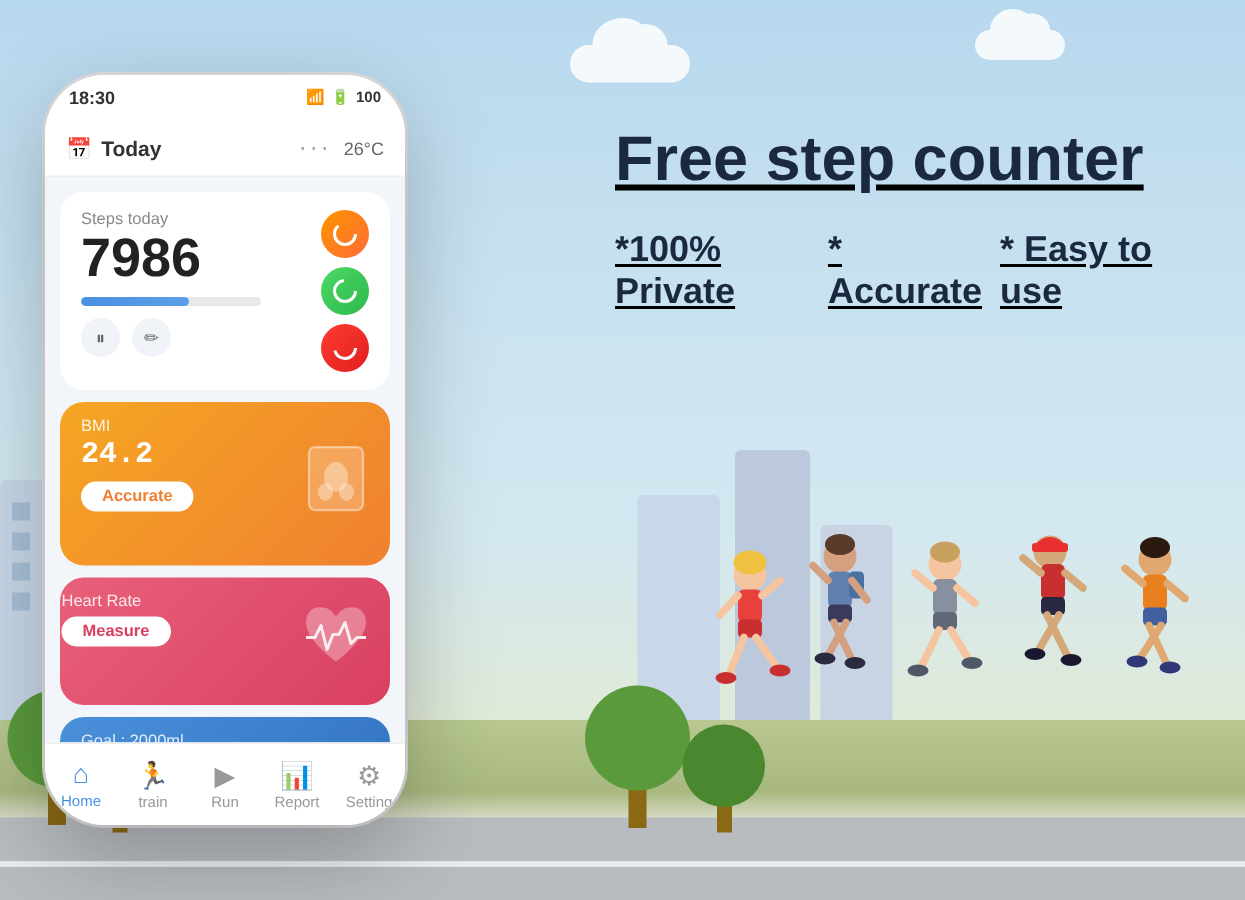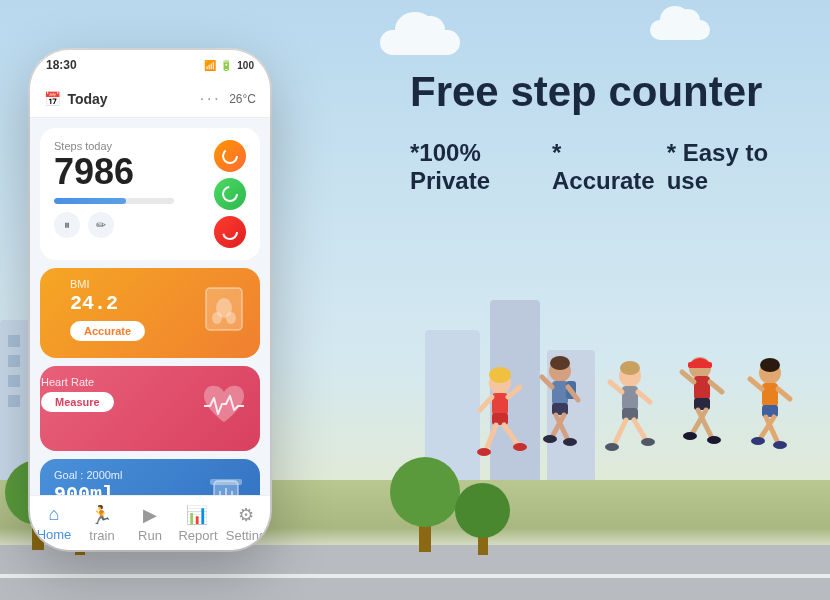--- a/index.html
+++ b/index.html
@@ -212,25 +212,25 @@
       font-size: 14px;
     }
     .icon-orange { background: linear-gradient(135deg, #ff9500, #ff6b35); }
     .icon-green { background: linear-gradient(135deg, #4cd964, #2db84d); }
     .icon-red { background: linear-gradient(135deg, #ff3b30, #e02020); }
 
     
     .bmi-card {
       background: linear-gradient(135deg, #f5a623, #f08030);
       border-radius: 16px;
-      padding: 10px 30px;
+      padding: 10px 14px;
       margin-bottom: 8px;
       position: relative;
       overflow: hidden;
-      height: 90px;
+      height: 109px;
     }
     .card-label { font-size: 11px; color: rgba(255,255,255,0.85); }
     .card-value { font-size: 20px; font-weight: 800; color: white; margin: 2px 0; font-family: Liberation Mono, monospace; }
     .card-btn {
       background: white;
       border: none;
       border-radius: 20px;
       padding: 4px 14px;
       font-size: 11px;
       font-weight: 600;
@@ -294,29 +294,30 @@
     }
     .nav-item {
       display: flex;
       flex-direction: column;
       align-items: center;
       gap: 2px;
       flex: 1;
     }
     .nav-item-icon { font-size: 18px; color: #999; }
     .nav-item-icon.active { color: #4a90e2; }
-    .nav-item-label { font-size: 13px; color: #999; }
+    .nav-item-label { font-size: 10px; color: #999; }
     .nav-item-label.active { color: #4a90e2; }
 
     
     .right-content {
       position: absolute;
       right: 40px;
-      top: 69px;
+      top: 83px;
       width: 380px;
+      text-decoration: underline;
     }
     .main-title {
       font-size: 42px;
       font-weight: 900;
       color: #1a2840;
       line-height: 1.1;
       margin-bottom: 24px;
     }
     .feature-list {
       display: flex;

